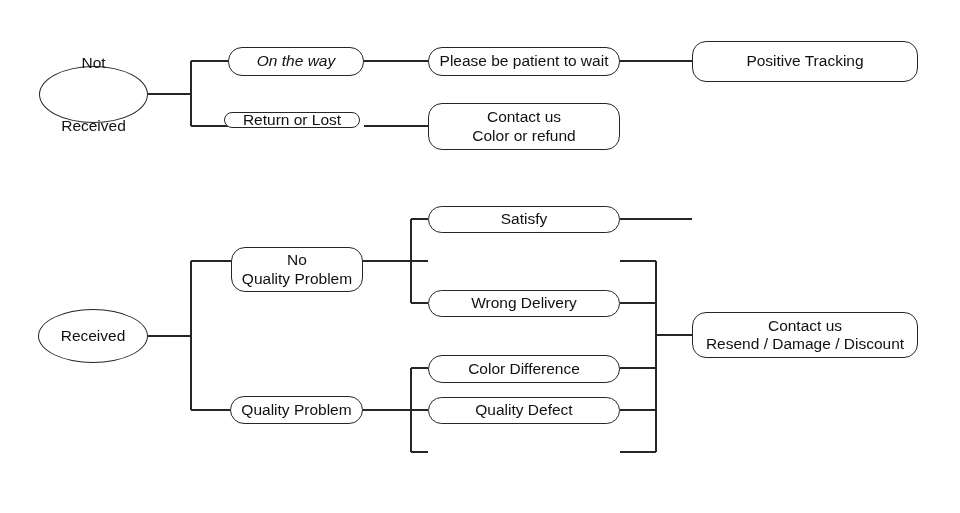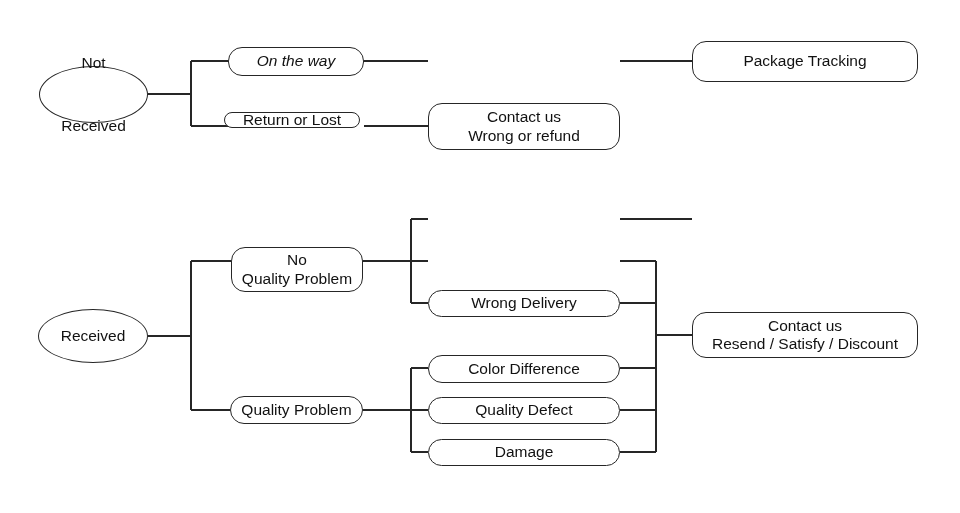--- a/index.html
+++ b/index.html
@@ -144,60 +144,63 @@
   </div>
 
   <div class="node pill t-mid" style="left:228px; top:47px; width:136px; height:29px;font-style:italic;">
     <span class="line">On the way</span>
   </div>
 
   <div class="node pill t-mid" style="left:224px; top:112px; width:136px; height:16px;">
     <span class="line">Return or Lost</span>
   </div>
 
+  <div class="node pill t-leaf" style="left:428px; top:47px; width:192px; height:29px;">
+    <span class="line">Please be patient to wait</span>
+  </div>
 
   <div class="node pill t-leaf" style="left:428px; top:103px; width:192px; height:47px;">
     <span class="line">Contact us</span>
-    <span class="line">Wrong or refund</span>
+    <span class="line">Color or refund</span>
   </div>
 
   <div class="node pill t-term" style="left:692px; top:41px; width:226px; height:41px;">
-    <span class="line">Package Tracking</span>
+    <span class="line">Positive Tracking</span>
   </div>
 
   <div class="node ellipse t-root" style="left:38px; top:309px; width:110px; height:54px;">
     <span class="line">Received</span>
   </div>
 
   <div class="node pill t-mid" style="left:231px; top:238px; width:132px; height:45px;margin-top:9px;">
     <span class="line">No</span>
     <span class="line">Quality Problem</span>
   </div>
 
   <div class="node pill t-mid" style="left:230px; top:396px; width:133px; height:28px;">
     <span class="line">Quality Problem</span>
   </div>
 
+  <div class="node pill t-leaf" style="left:428px; top:206px; width:192px; height:27px;">
+    <span class="line">Satisfy</span>
+  </div>
 
 
   <div class="node pill t-leaf" style="left:428px; top:290px; width:192px; height:27px;justify-content:center;">
     <span class="line">Wrong Delivery</span>
   </div>
 
   <div class="node pill t-leaf" style="left:428px; top:355px; width:192px; height:28px;">
     <span class="line">Color Difference</span>
   </div>
 
   <div class="node pill t-leaf" style="left:428px; top:397px; width:192px; height:27px;">
     <span class="line">Quality Defect</span>
   </div>
 
-  <div class="node pill t-leaf" style="left:428px; top:439px; width:192px; height:27px;">
-    <span class="line">Damage</span>
-  </div>
 
 
   <div class="node pill t-term" style="left:692px; top:312px; width:226px; height:46px;">
     <span class="line">Contact us</span>
-    <span class="line">Resend / Satisfy / Discount</span>
+    <span class="line">Resend / Damage / Discount</span>
   </div>
 
 </div>
 
 </body></html>

